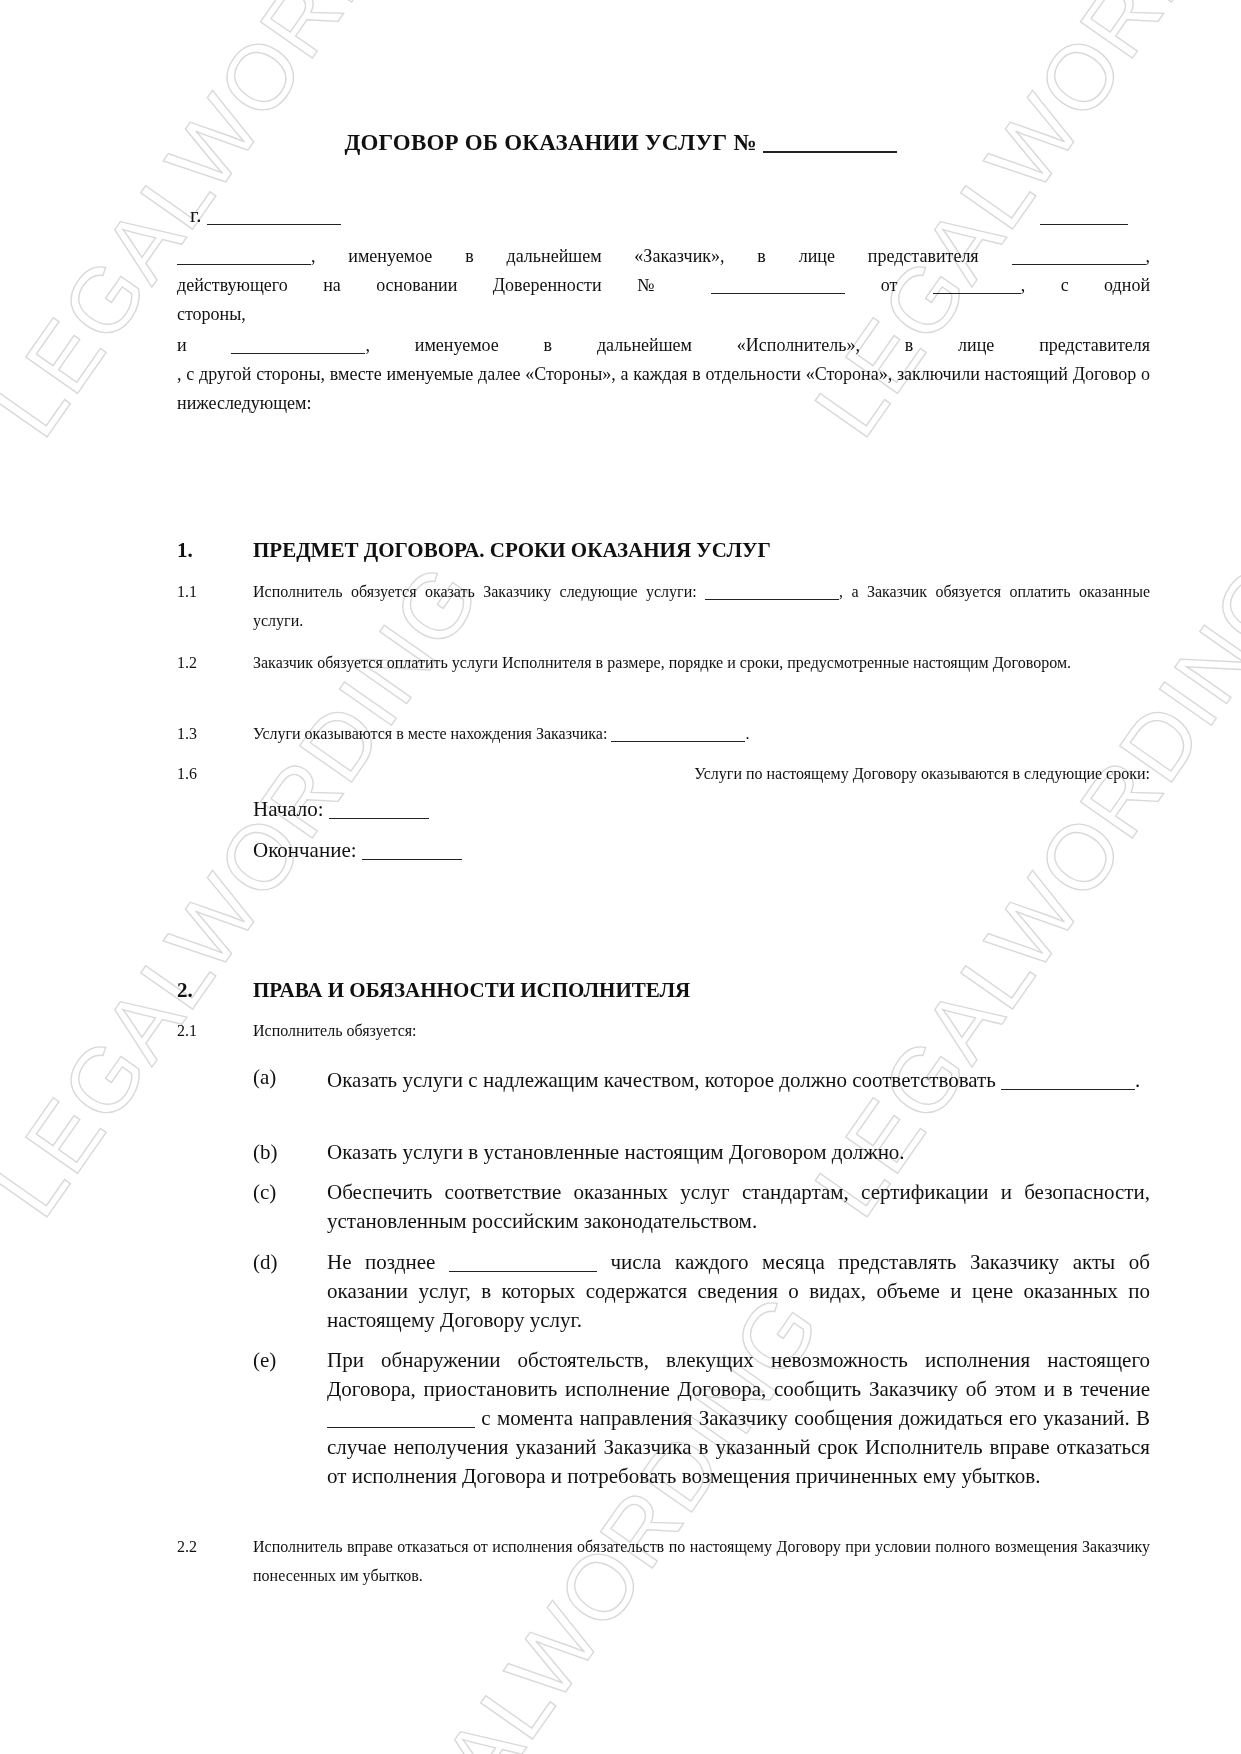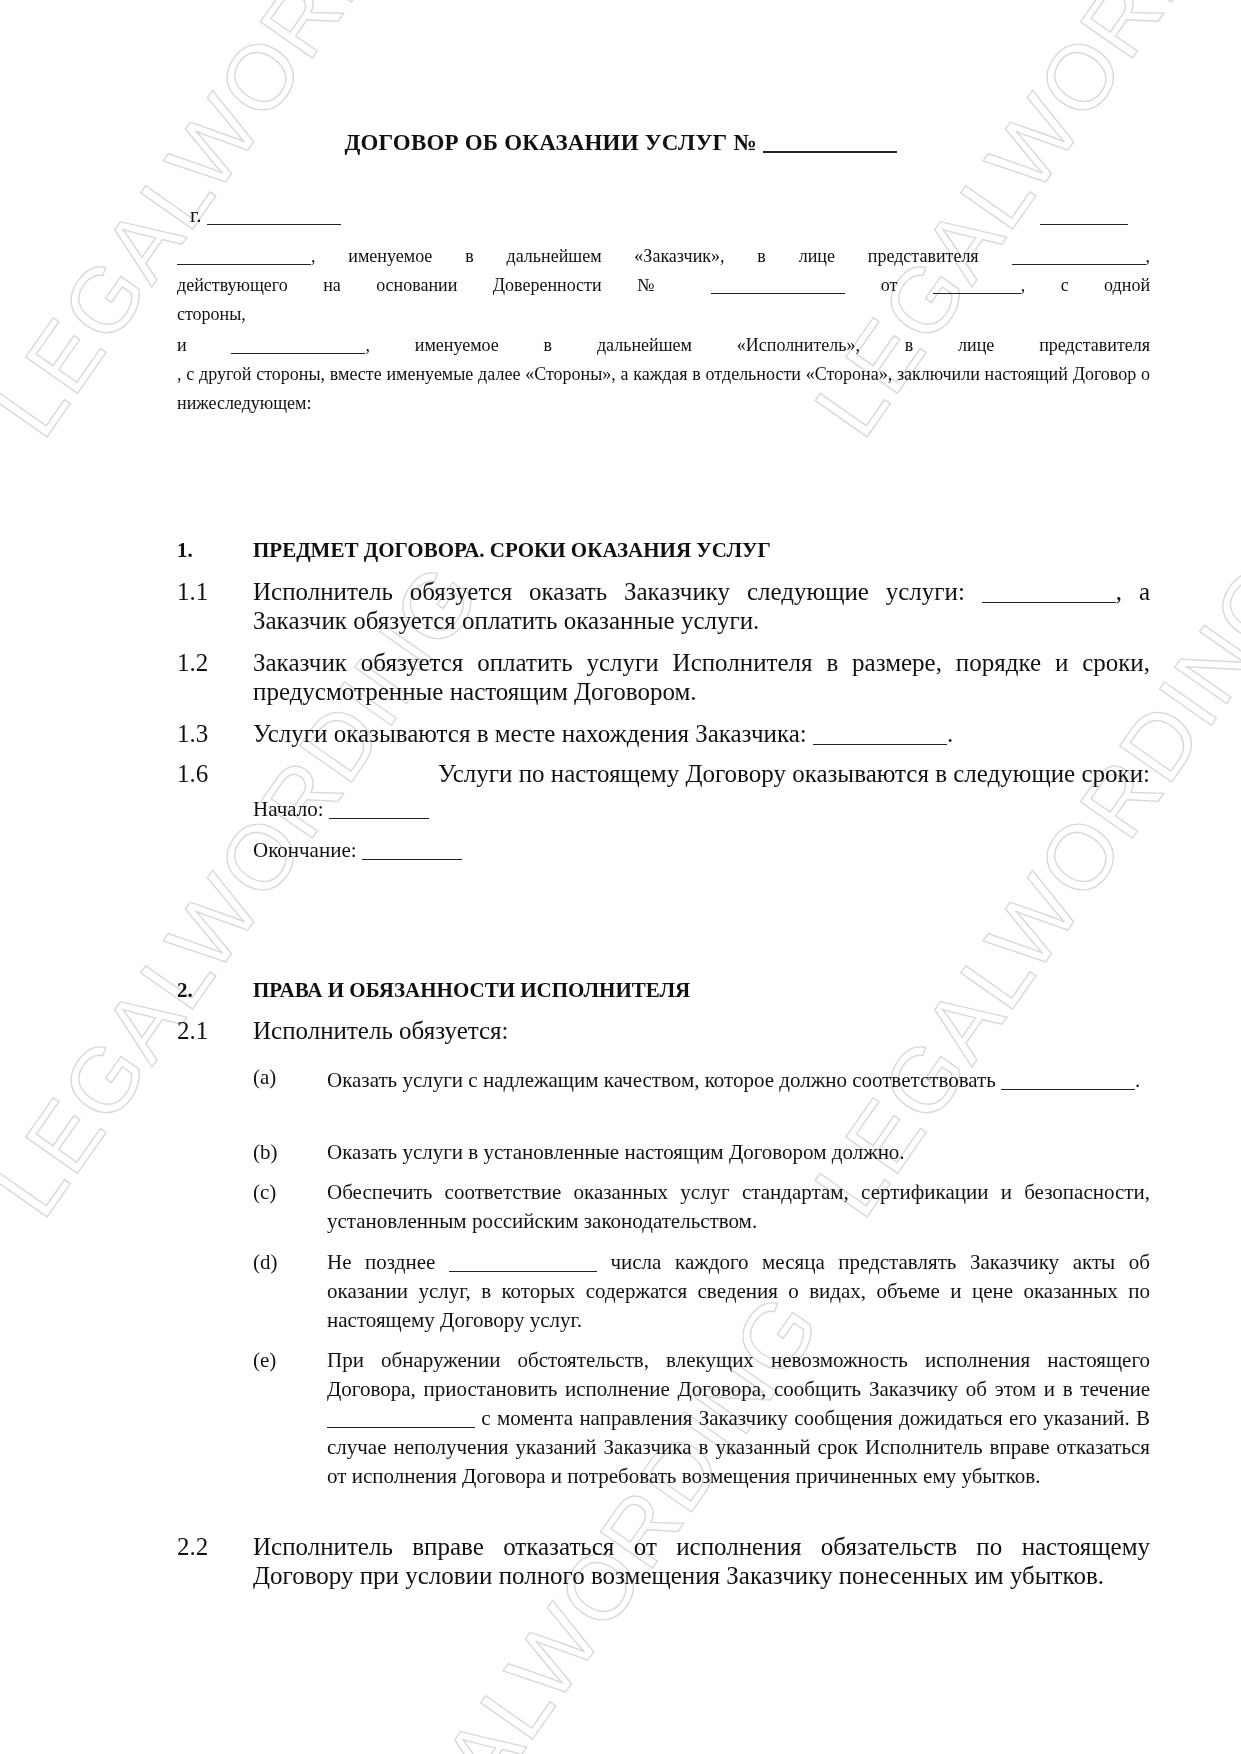--- a/index.html
+++ b/index.html
@@ -12,21 +12,21 @@
   .page { position: absolute; left: 0; top: 0; width: 1241px; height: 1754px; z-index: 1; }
   .title { position: absolute; top: 128px; left: 0; width: 1241px; text-align: center;
            font-weight: bold; font-size: 23px; letter-spacing: 0.2px; }
   .blank { display: inline-block; border-bottom: 1.3px solid #222; height: 1em; vertical-align: baseline; margin-bottom: -3px; }
   .city { position: absolute; top: 203px; left: 190px; font-size: 21px; }
   .date { position: absolute; top: 203px; left: 1040px; font-size: 21px; }
   .para { position: absolute; left: 177px; width: 973px; font-size: 18px; line-height: 29px;
           text-align: justify; }
   .sec { position: absolute; left: 177px; font-size: 21px; font-weight: bold; }
   .sec .num { display: inline-block; width: 76px; }
-  .item { position: absolute; left: 177px; width: 973px; font-size: 25px; line-height: 29px; }
+  .item { position: absolute; left: 177px; width: 973px; font-size: 16px; line-height: 29px; }
   .item .num { position: absolute; left: 0; top: 0; }
   .item .txt { margin-left: 76px; text-align: justify; display: block; }
   .sub { position: absolute; left: 253px; width: 897px; font-size: 21px; line-height: 29px; }
   .sub .num { position: absolute; left: 0; top: 0; }
   .sub .txt { margin-left: 74px; text-align: justify; display: block; }
   .line { position: absolute; left: 253px; font-size: 21px; }
   .jl { text-align-last: justify; }
 </style>
 </head>
 <body>

